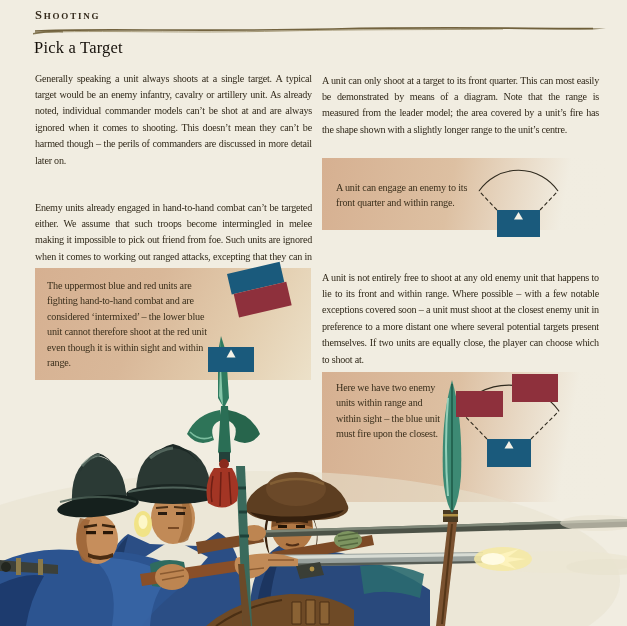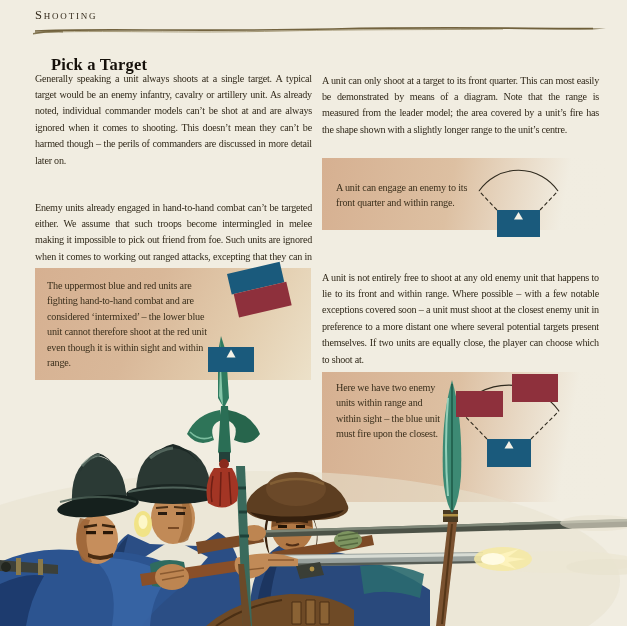--- a/index.html
+++ b/index.html
@@ -6,23 +6,23 @@
   html,body{margin:0;padding:0}
   body{
     width:627px;height:626px;position:relative;overflow:hidden;
     background:#f1ede1;
     font-family:"Liberation Serif","DejaVu Serif",serif;
     color:#2f2818;
   }
   .abs{position:absolute}
   .kicker{
     font-variant:small-caps;font-size:12.5px;letter-spacing:1.8px;
-    color:#33291a;font-weight:400;
-  }
-  .title{font-size:16.5px;font-weight:700;color:#15100a;letter-spacing:.2px;margin:17px}
+    color:#33291a;font-weight:700;
+  }
+  .title{font-size:16.5px;font-weight:400;color:#15100a;letter-spacing:.2px;margin:0}
   .para{
     font-size:10.6px;line-height:16.4px;letter-spacing:-0.25px;
     text-align:justify;color:#31291a;
     width:290px;transform:scaleX(.955);transform-origin:left top;
   }
   .callout{z-index:1}
   .co-left{background:linear-gradient(115deg,#d6b091 0%,#d9b899 40%,#e3cdae 72%,#ece1c9 100%)}
   .co-right{background:linear-gradient(100deg,#d6b091 0%,#ddc0a2 45%,rgba(240,236,224,.12) 84%,rgba(240,236,224,0) 100%)}
   .ctext{
     font-size:10.6px;line-height:15.4px;letter-spacing:-0.2px;

